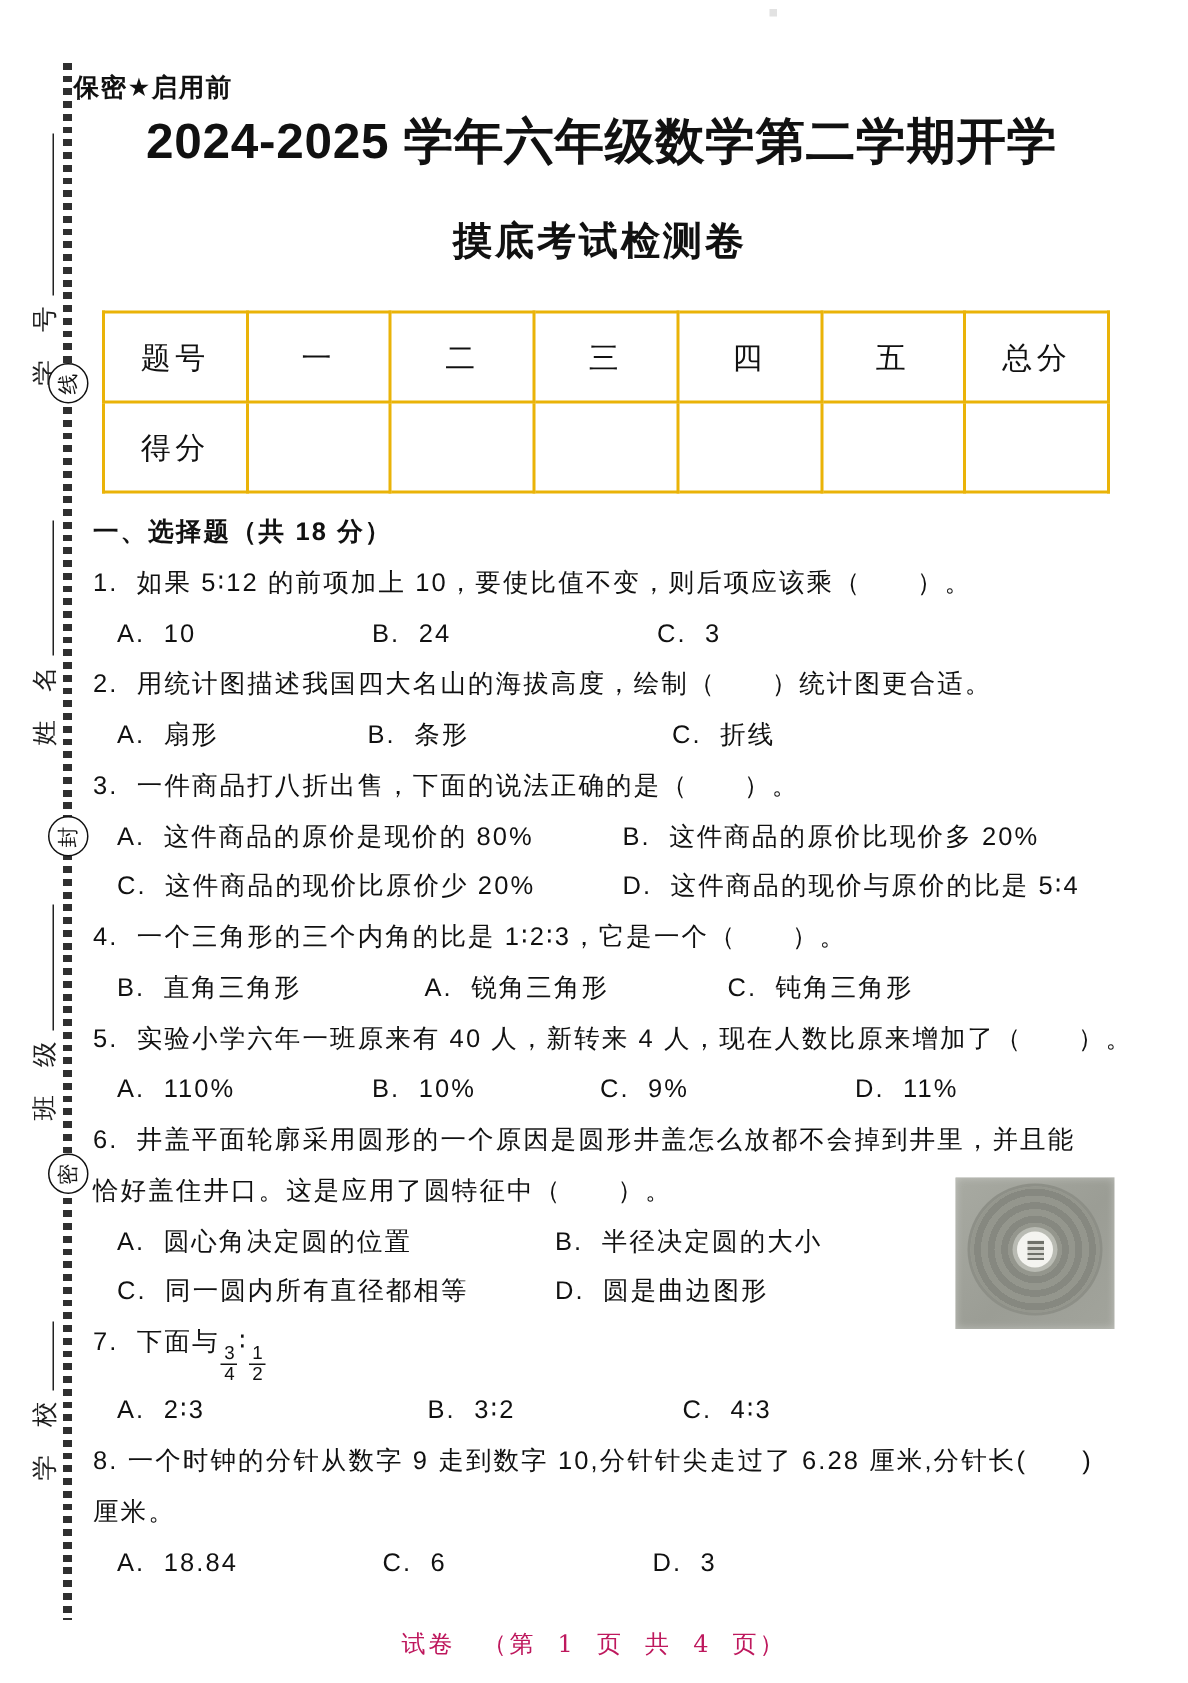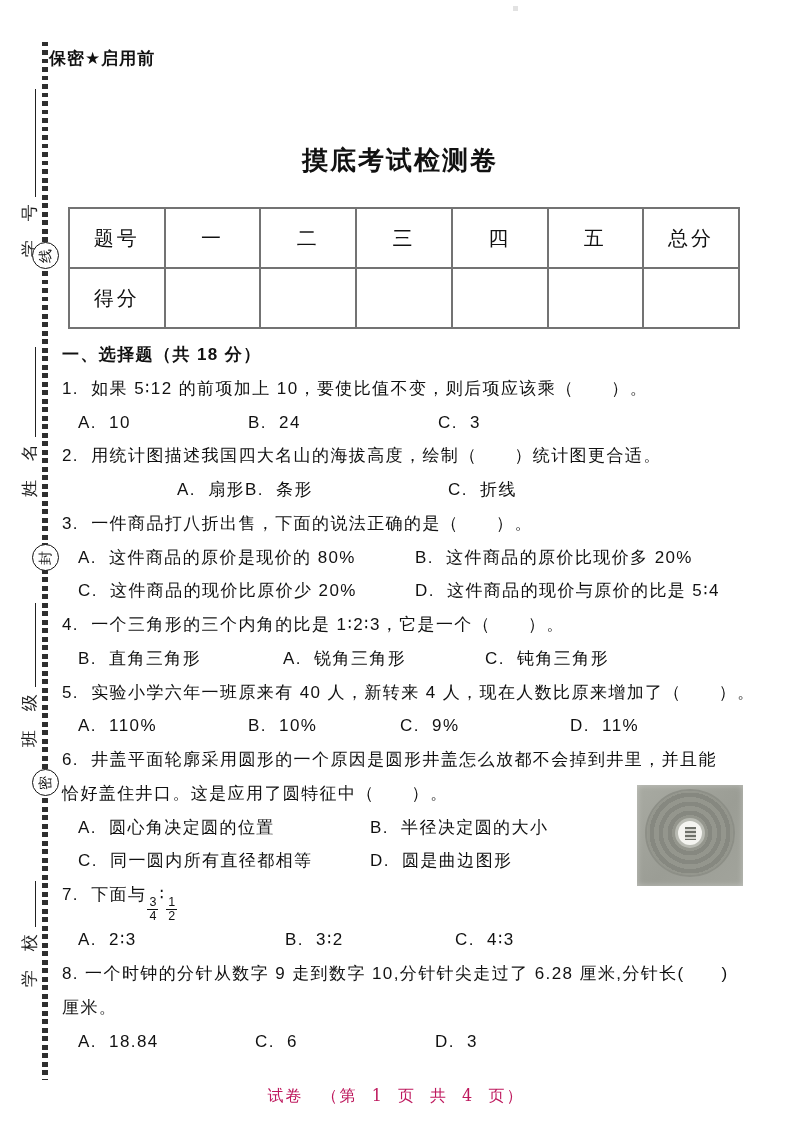--- a/index.html
+++ b/index.html
@@ -33,21 +33,21 @@
   .title2{
     position:absolute;left:62px;top:143px;width:676px;text-align:center;
     font-size:26px;font-weight:900;letter-spacing:2px;
   }
   
   .score-table{
     position:absolute;left:68px;top:207px;border-collapse:collapse;table-layout:fixed;width:672px;
     font-family:"DejaVu Serif","Liberation Serif",serif;font-size:20px;
   }
   .score-table td{
-    border:2px solid #737373;height:56px;text-align:center;vertical-align:middle;letter-spacing:3px;
+    border:2px solid #eab308;height:56px;text-align:center;vertical-align:middle;letter-spacing:3px;
   }
   
   .body{
     position:absolute;left:62px;top:338px;width:706px;
     font-size:17px;line-height:33.75px;letter-spacing:1.4px;
   }
   .line{white-space:pre;}
   .opts{display:flex;padding-left:16px;white-space:pre;}
   .opt{white-space:pre;display:inline-block;}
   .frac{
@@ -105,20 +105,21 @@
   <div class="seal" style="top:544px;">
       <span>封</span>
     </div>
   <div class="seal" style="top:769px;">
       <span>密</span>
     </div>
 
   <div class="artifact-dot"></div>
 
   <div class="secrecy">保密★启用前</div>
+  <div class="title1">2024-2025 学年六年级数学第二学期开学</div>
   <div class="title2">摸底考试检测卷</div>
 
   <table class="score-table">
     <tbody>
         <tr>
       <td>题号</td>
       <td>一</td>
       <td>二</td>
       <td>三</td>
       <td>四</td>
@@ -142,21 +143,21 @@
 
     <div class="line">1.  如果 5∶12 的前项加上 10，要使比值不变，则后项应该乘（　　）。</div>
     <div class="opts">
       <span class="opt" style="min-width:170px;">A.  10</span>
       <span class="opt" style="min-width:190px;">B.  24</span>
       <span class="opt">C.  3</span>
     </div>
 
     <div class="line">2.  用统计图描述我国四大名山的海拔高度，绘制（　　）统计图更合适。</div>
     <div class="opts">
-      <span class="opt" style="min-width:167px;text-align:right;">A.  扇形</span>
+      <span class="opt" style="min-width:167px;">A.  扇形</span>
       <span class="opt" style="min-width:203px;">B.  条形</span>
       <span class="opt">C.  折线</span>
     </div>
 
     <div class="line">3.  一件商品打八折出售，下面的说法正确的是（　　）。</div>
     <div class="opts">
       <span class="opt" style="min-width:337px;">A.  这件商品的原价是现价的 80%</span>
       <span class="opt">B.  这件商品的原价比现价多 20%</span>
     </div>
     <div class="opts">

